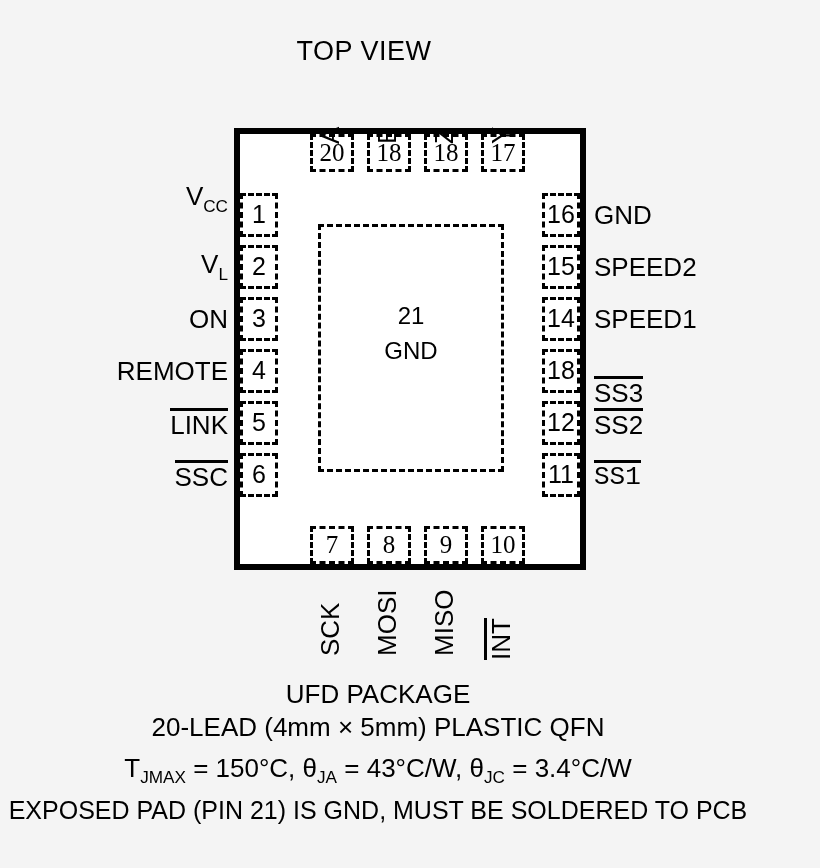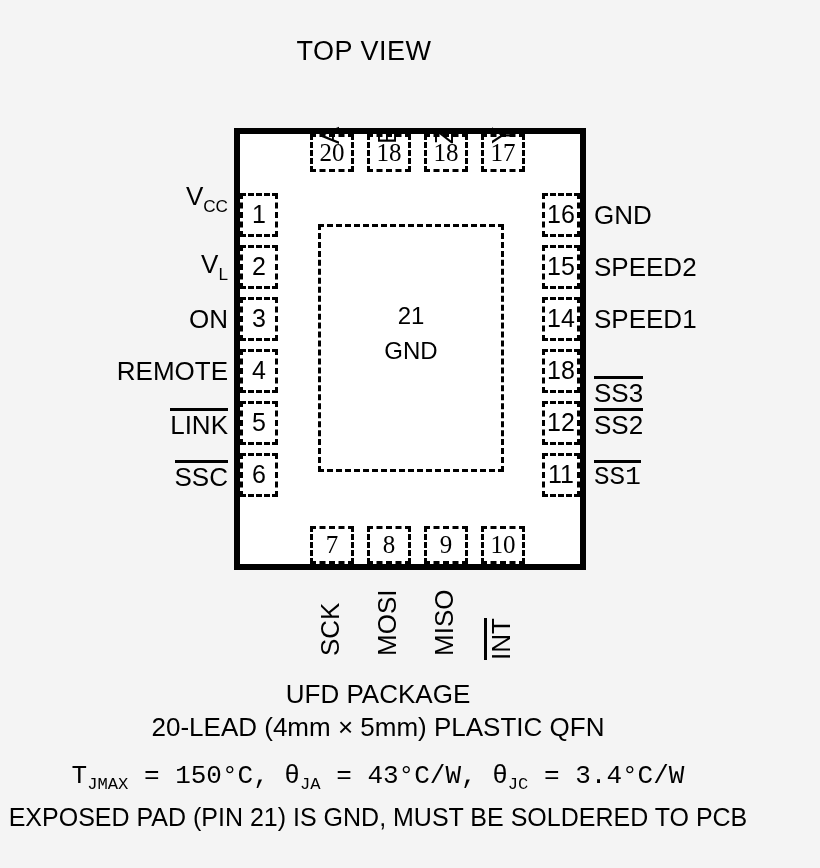--- a/index.html
+++ b/index.html
@@ -119,21 +119,21 @@
     left: 0;
     top: 678px;
     width: 756px;
     text-align: center;
   }
   .caption-line {
     font-size: 26px;
     line-height: 33px;
     white-space: nowrap;
   }
-  #caption-thermal { margin-top: 16px; font-family: Liberation Mono, monospace; }
+  #caption-thermal { margin-top: 8px; }
   #caption-pad { font-size: 25px; }
 </style>
 </head>
 <body>
 
 <div id="top-view-title">TOP VIEW</div>
 
 <div id="package-body"></div>
 
 <div id="exposed-pad"></div>

